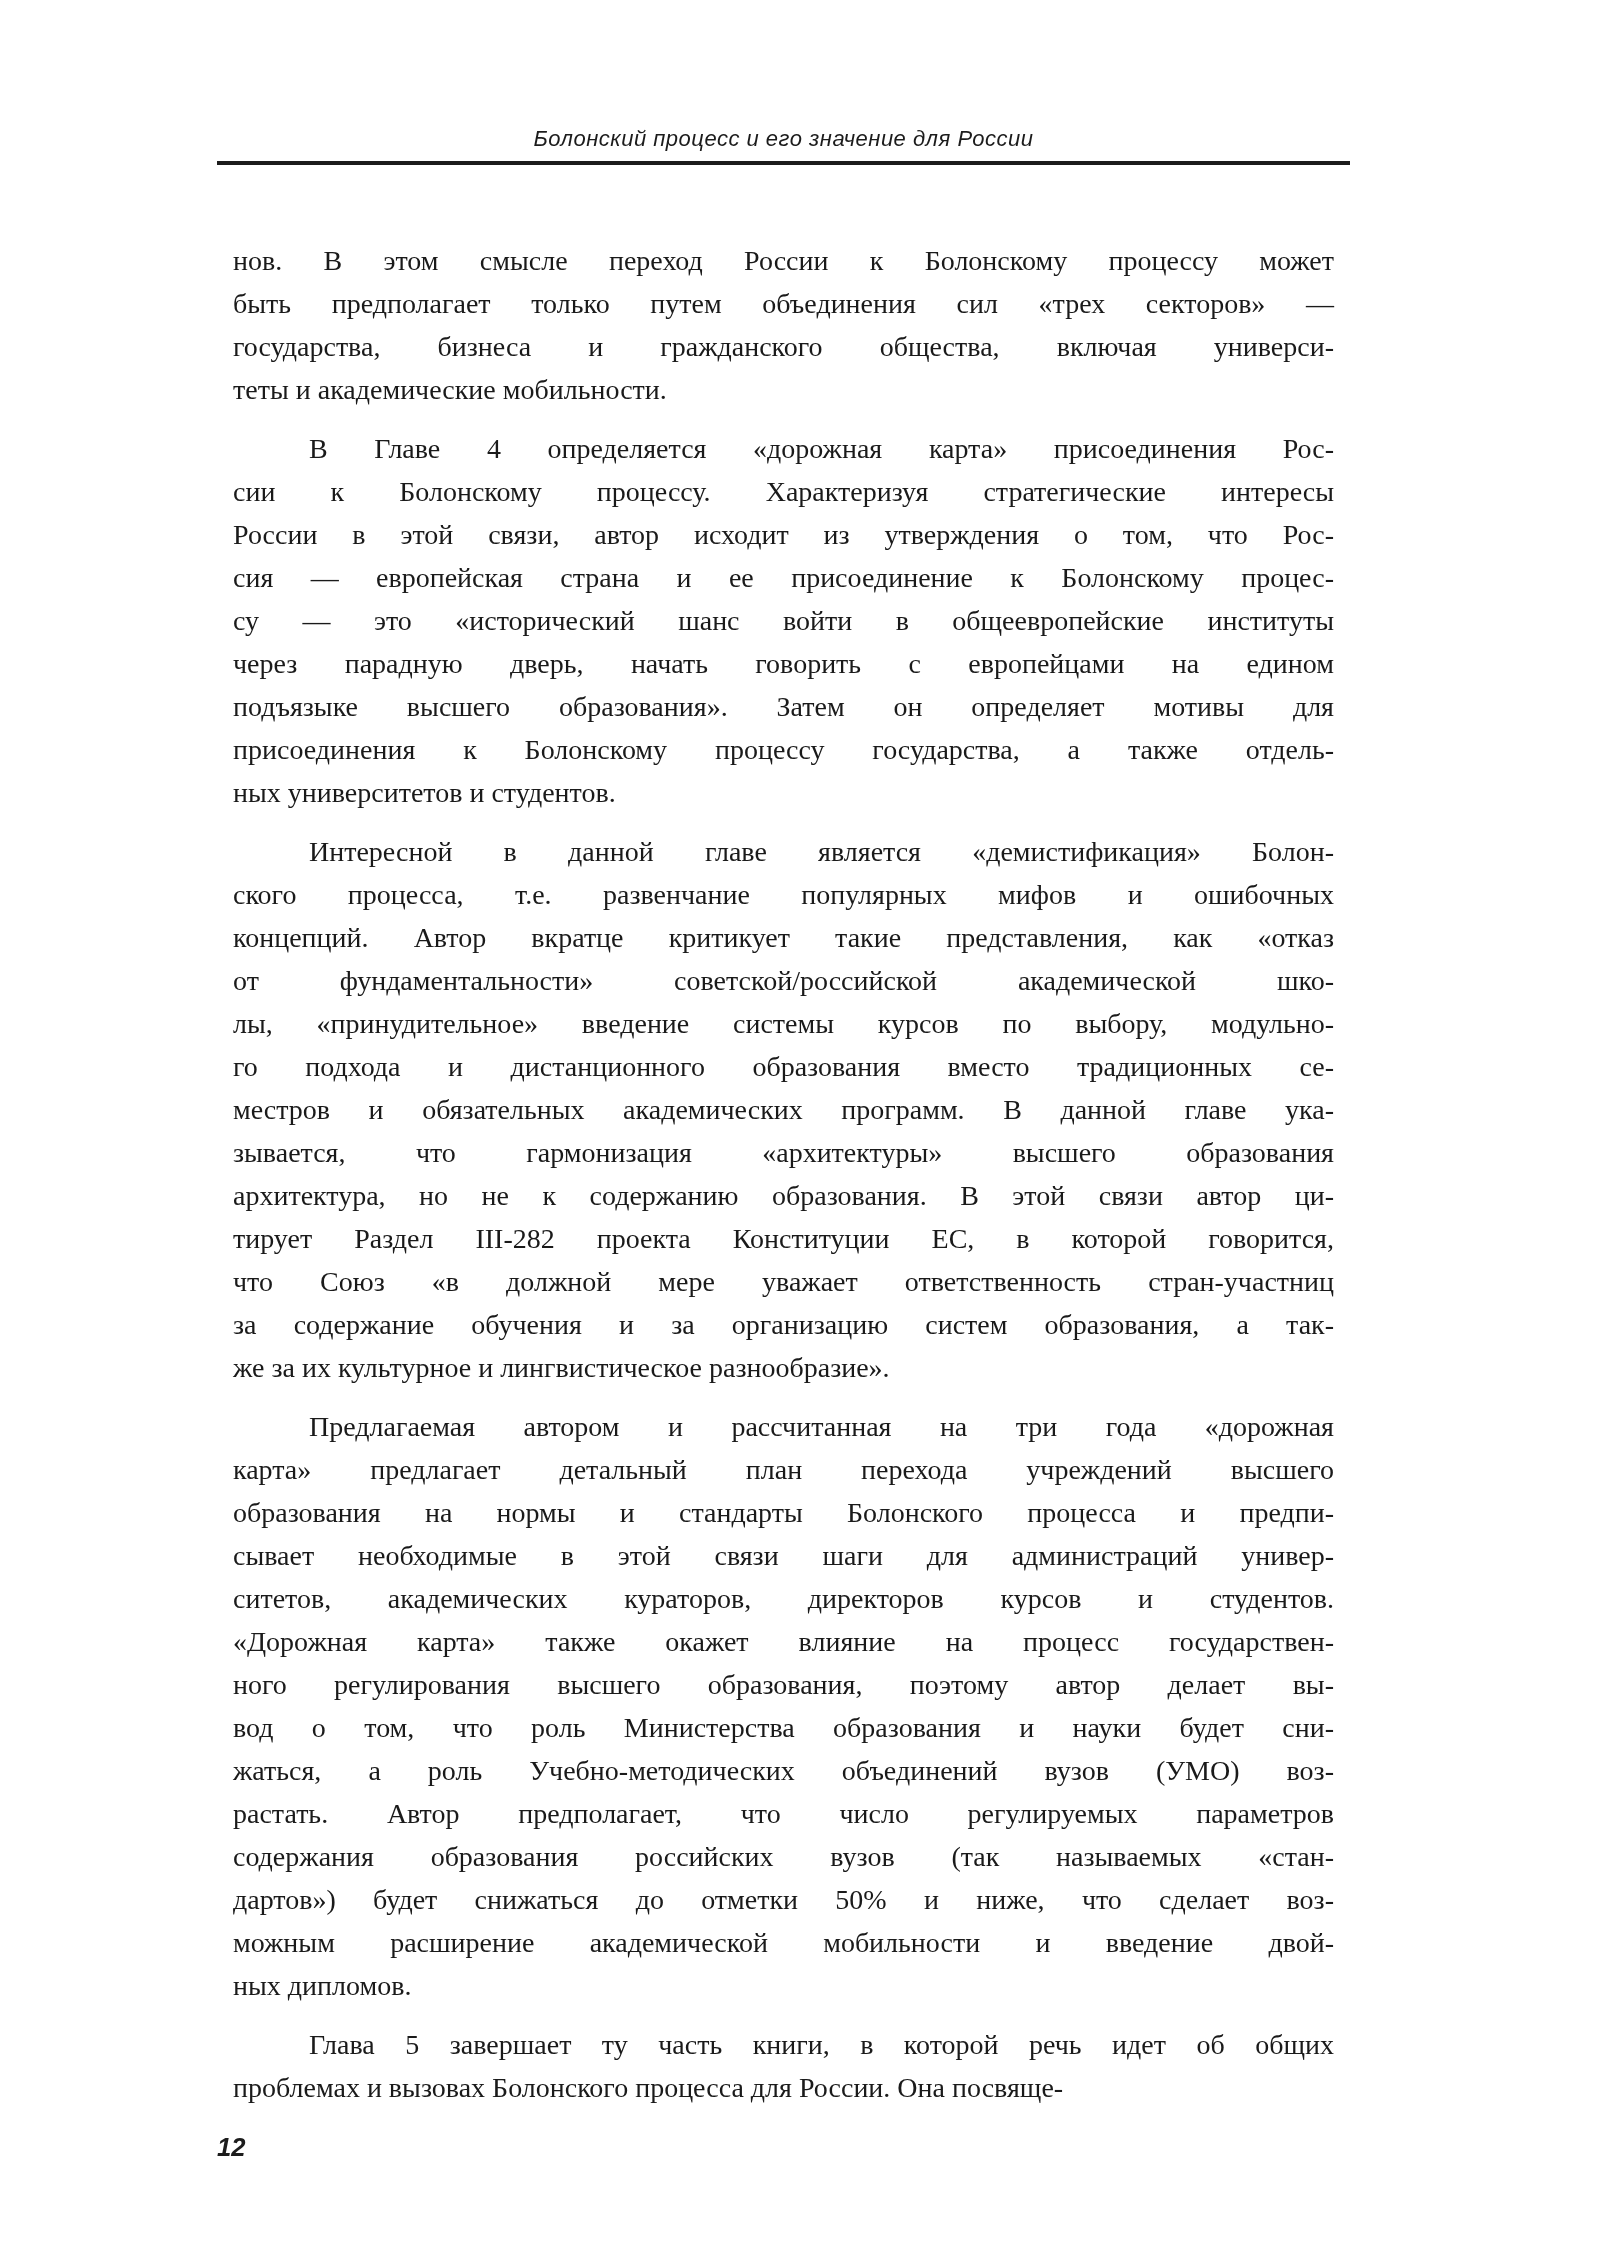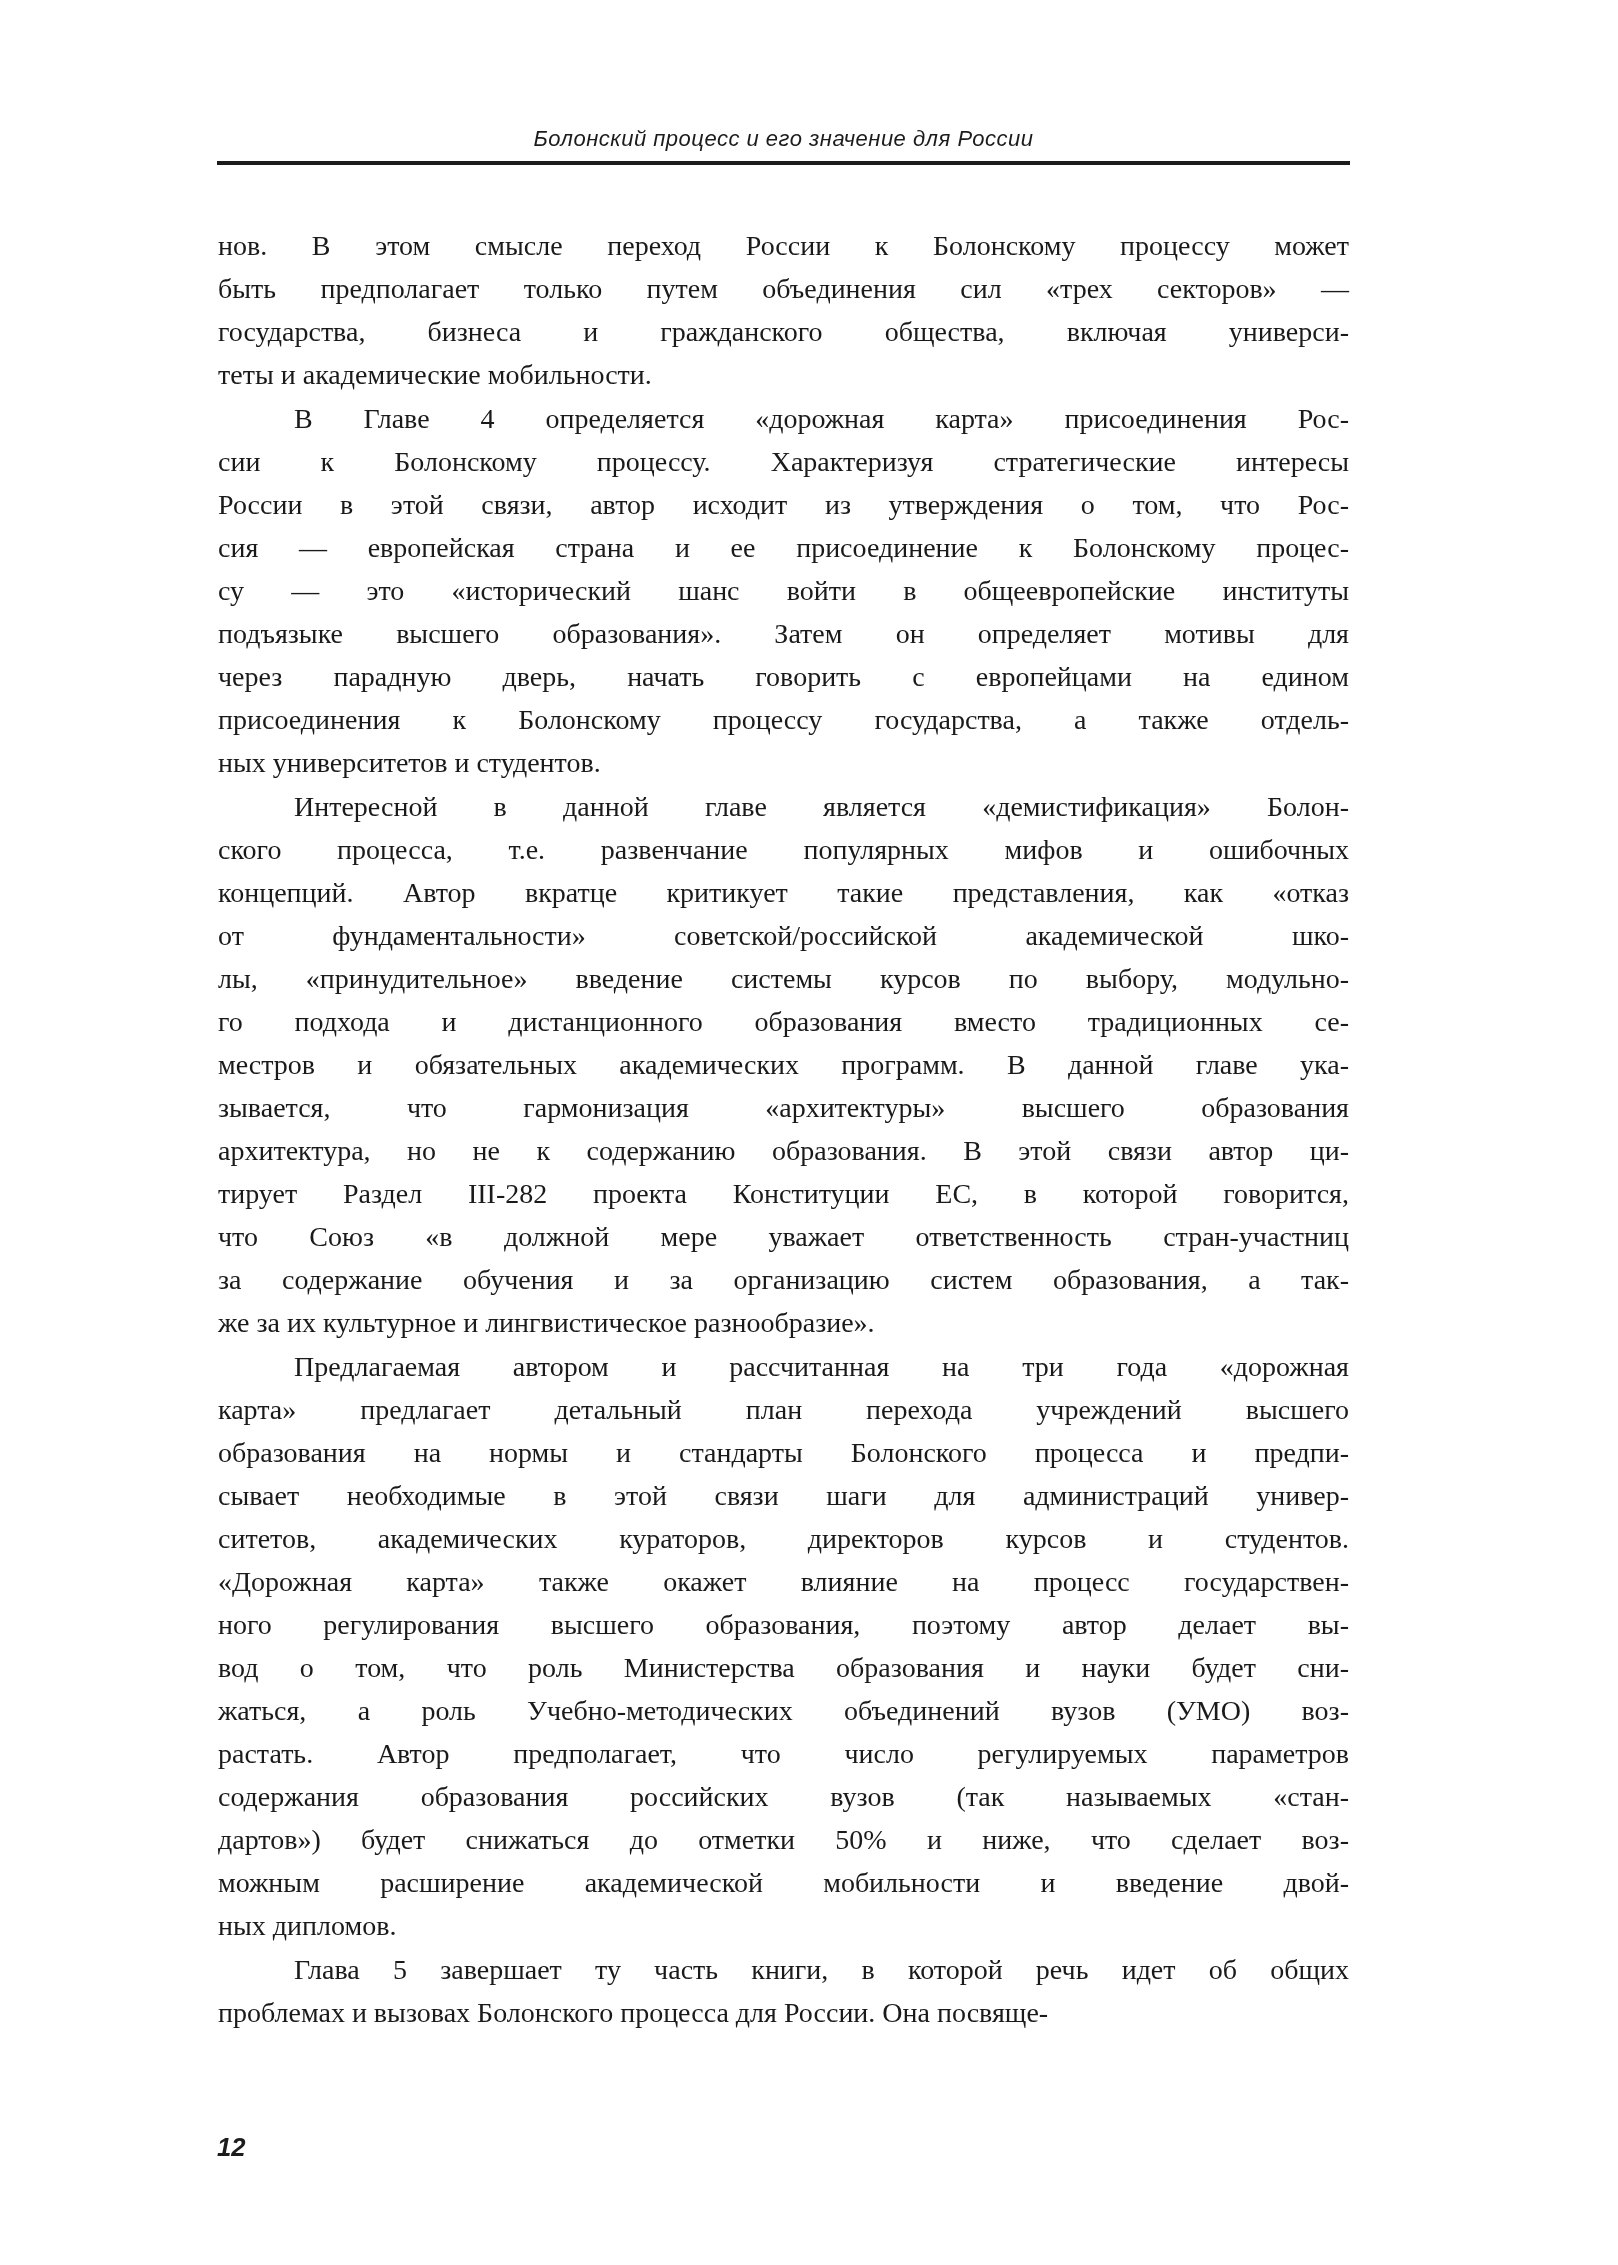--- a/index.html
+++ b/index.html
@@ -46,21 +46,21 @@
   }
   .page-body {
     position: absolute;
     top: 219px;
     left: 0;
     width: 100%;
     font-size: 28px;
     line-height: 43px;
   }
   .para {
-    margin: 1px;
+    margin: 16px;
     padding: 0;
   }
   .line {
     text-align: justify;
     text-align-last: justify;
     white-space: normal;
   }
   .line.last {
     text-align-last: left;
   }
@@ -96,22 +96,22 @@
           <div class="line">быть предполагает только путем объединения сил «трех секторов» —</div>
           <div class="line">государства, бизнеса и гражданского общества, включая универси-</div>
           <div class="line last">теты и академические мобильности.</div>
         </div>
         <div class="para indent">
           <div class="line">В <b>Главе 4</b> определяется «дорожная карта» присоединения Рос-</div>
           <div class="line">сии к Болонскому процессу. Характеризуя стратегические интересы</div>
           <div class="line">России в этой связи, автор исходит из утверждения о том, что Рос-</div>
           <div class="line">сия — европейская страна и ее присоединение к Болонскому процес-</div>
           <div class="line">су — это «исторический шанс войти в общеевропейские институты</div>
+          <div class="line">через парадную дверь, начать говорить с европейцами на едином</div>
           <div class="line">подъязыке высшего образования». Затем он определяет мотивы для</div>
-          <div class="line">через парадную дверь, начать говорить с европейцами на едином</div>
           <div class="line">присоединения к Болонскому процессу государства, а также отдель-</div>
           <div class="line last">ных университетов и студентов.</div>
         </div>
         <div class="para indent">
           <div class="line">Интересной в данной главе является «демистификация» Болон-</div>
           <div class="line">ского процесса, т.е. развенчание популярных мифов и ошибочных</div>
           <div class="line">концепций. Автор вкратце критикует такие представления, как «отказ</div>
           <div class="line">от фундаментальности» советской/российской академической шко-</div>
           <div class="line">лы, «принудительное» введение системы курсов по выбору, модульно-</div>
           <div class="line">го подхода и дистанционного образования вместо традиционных се-</div>

